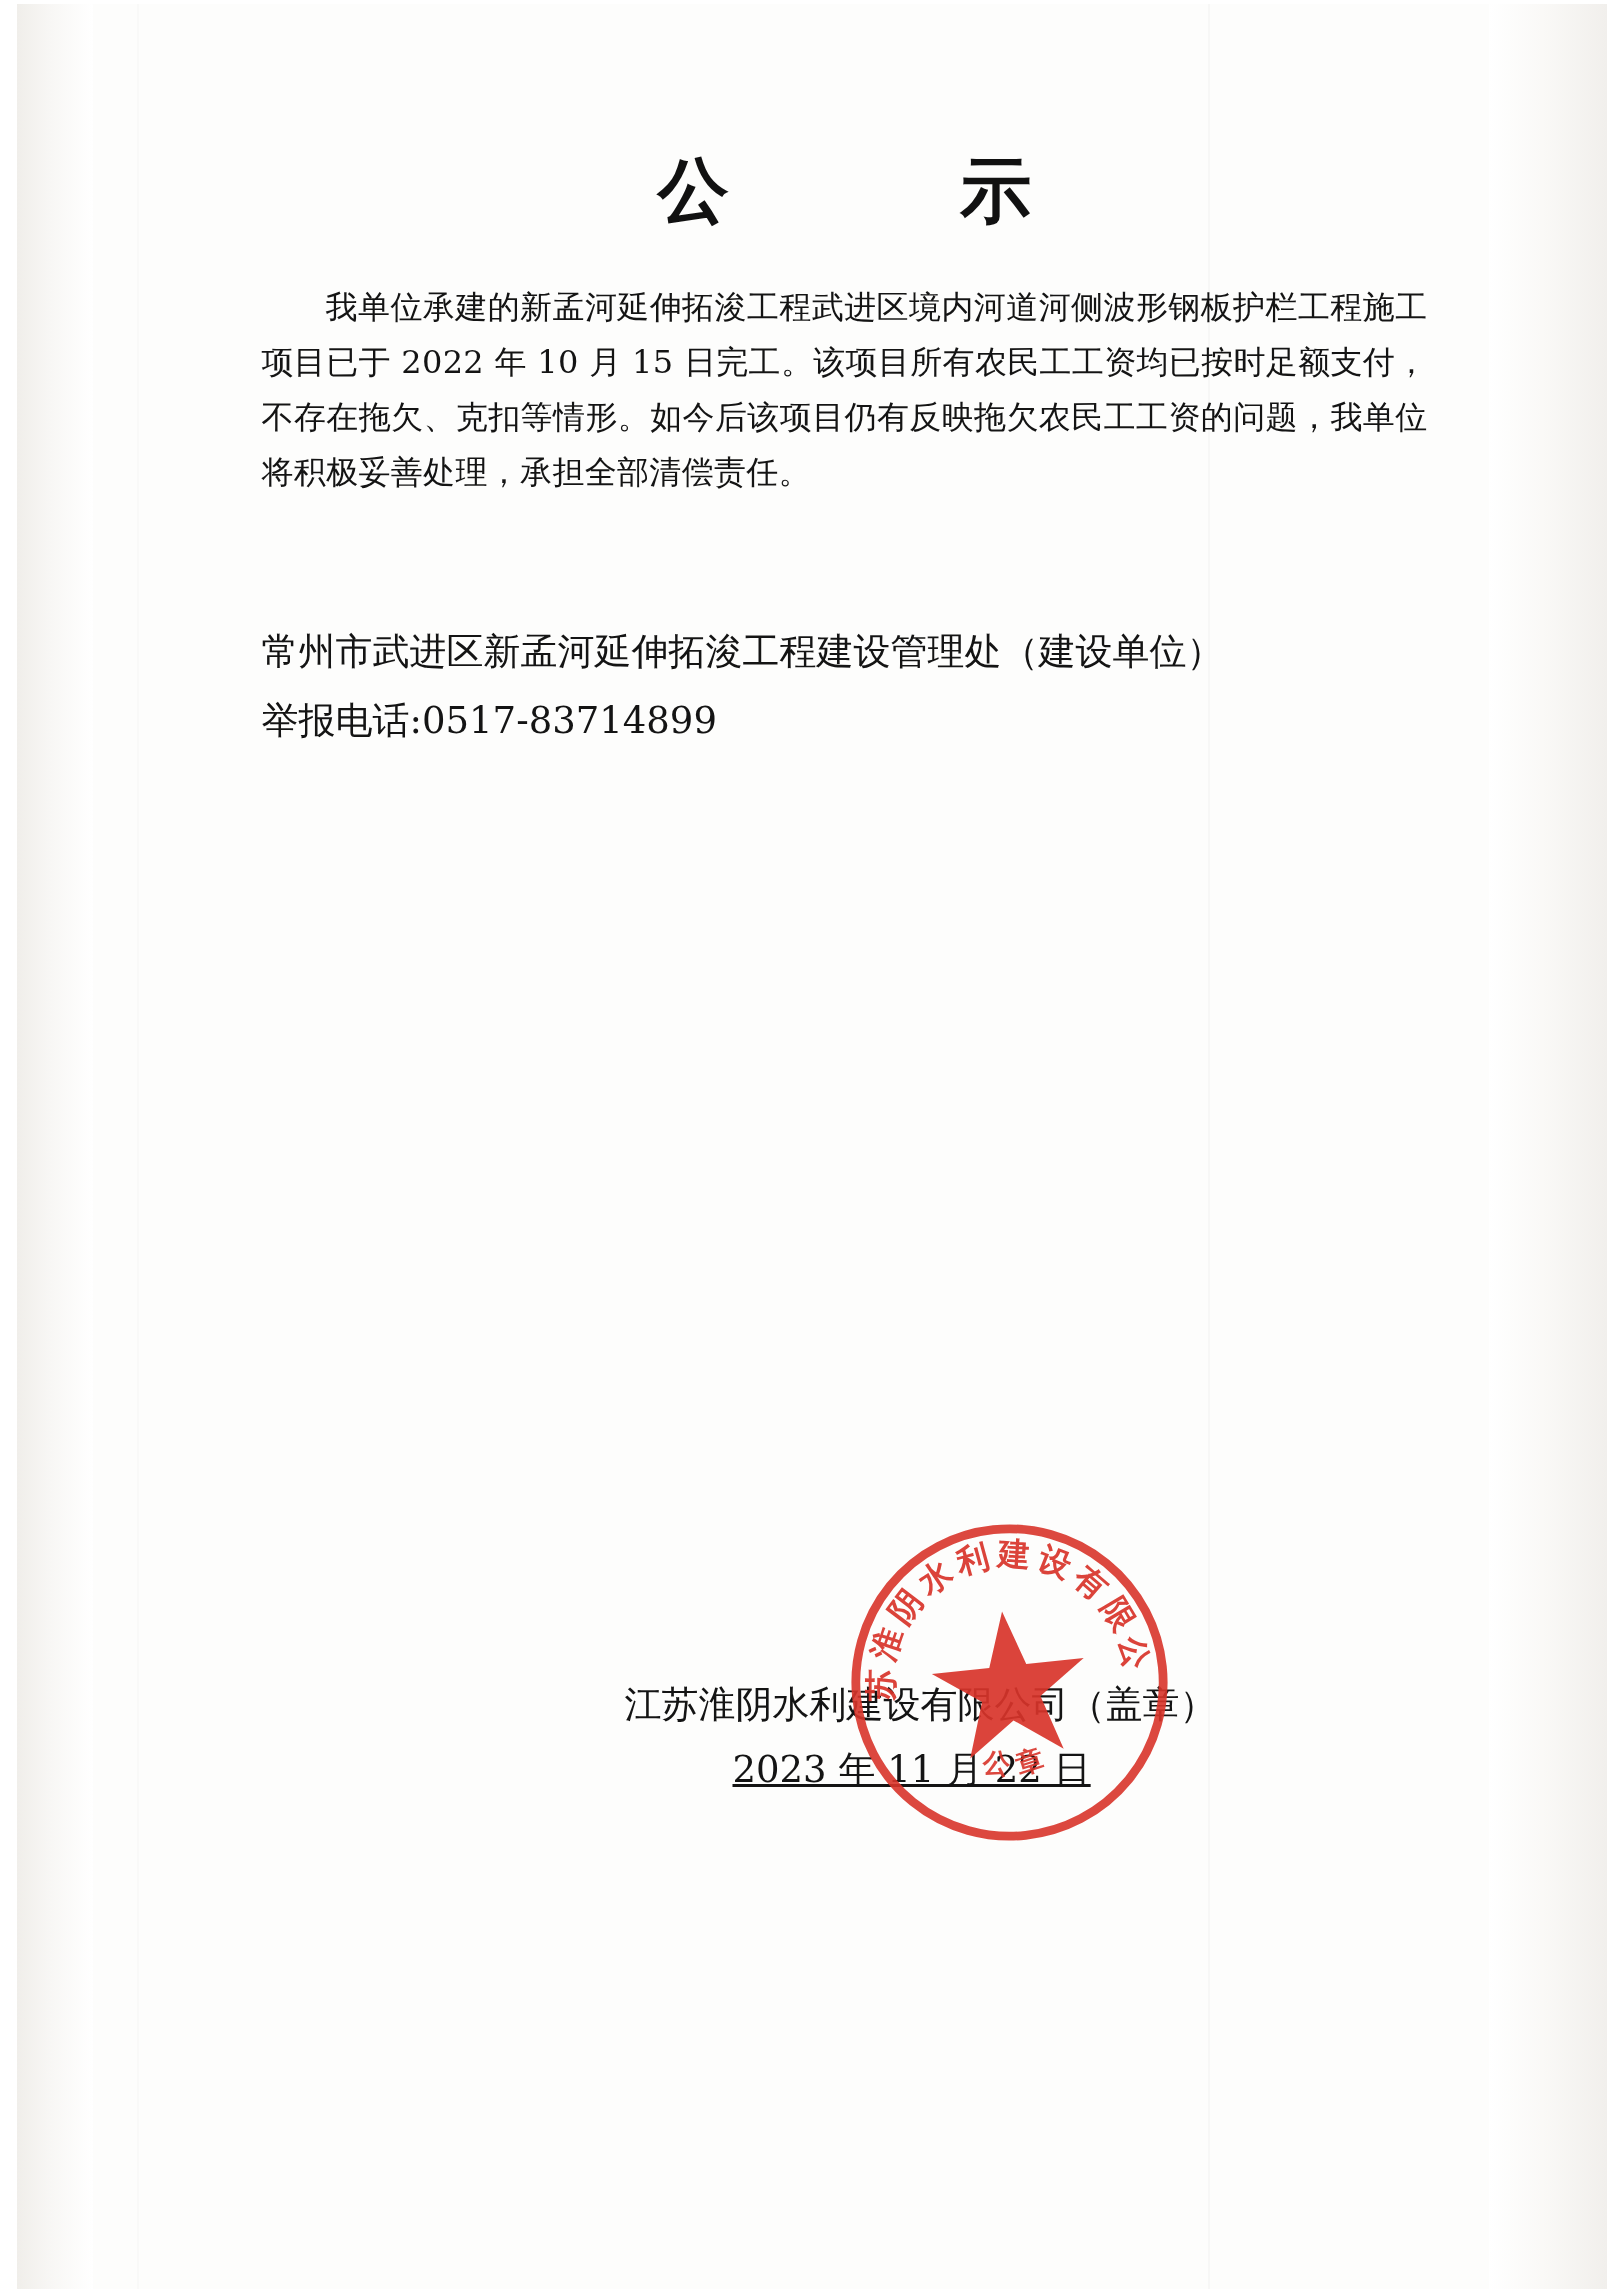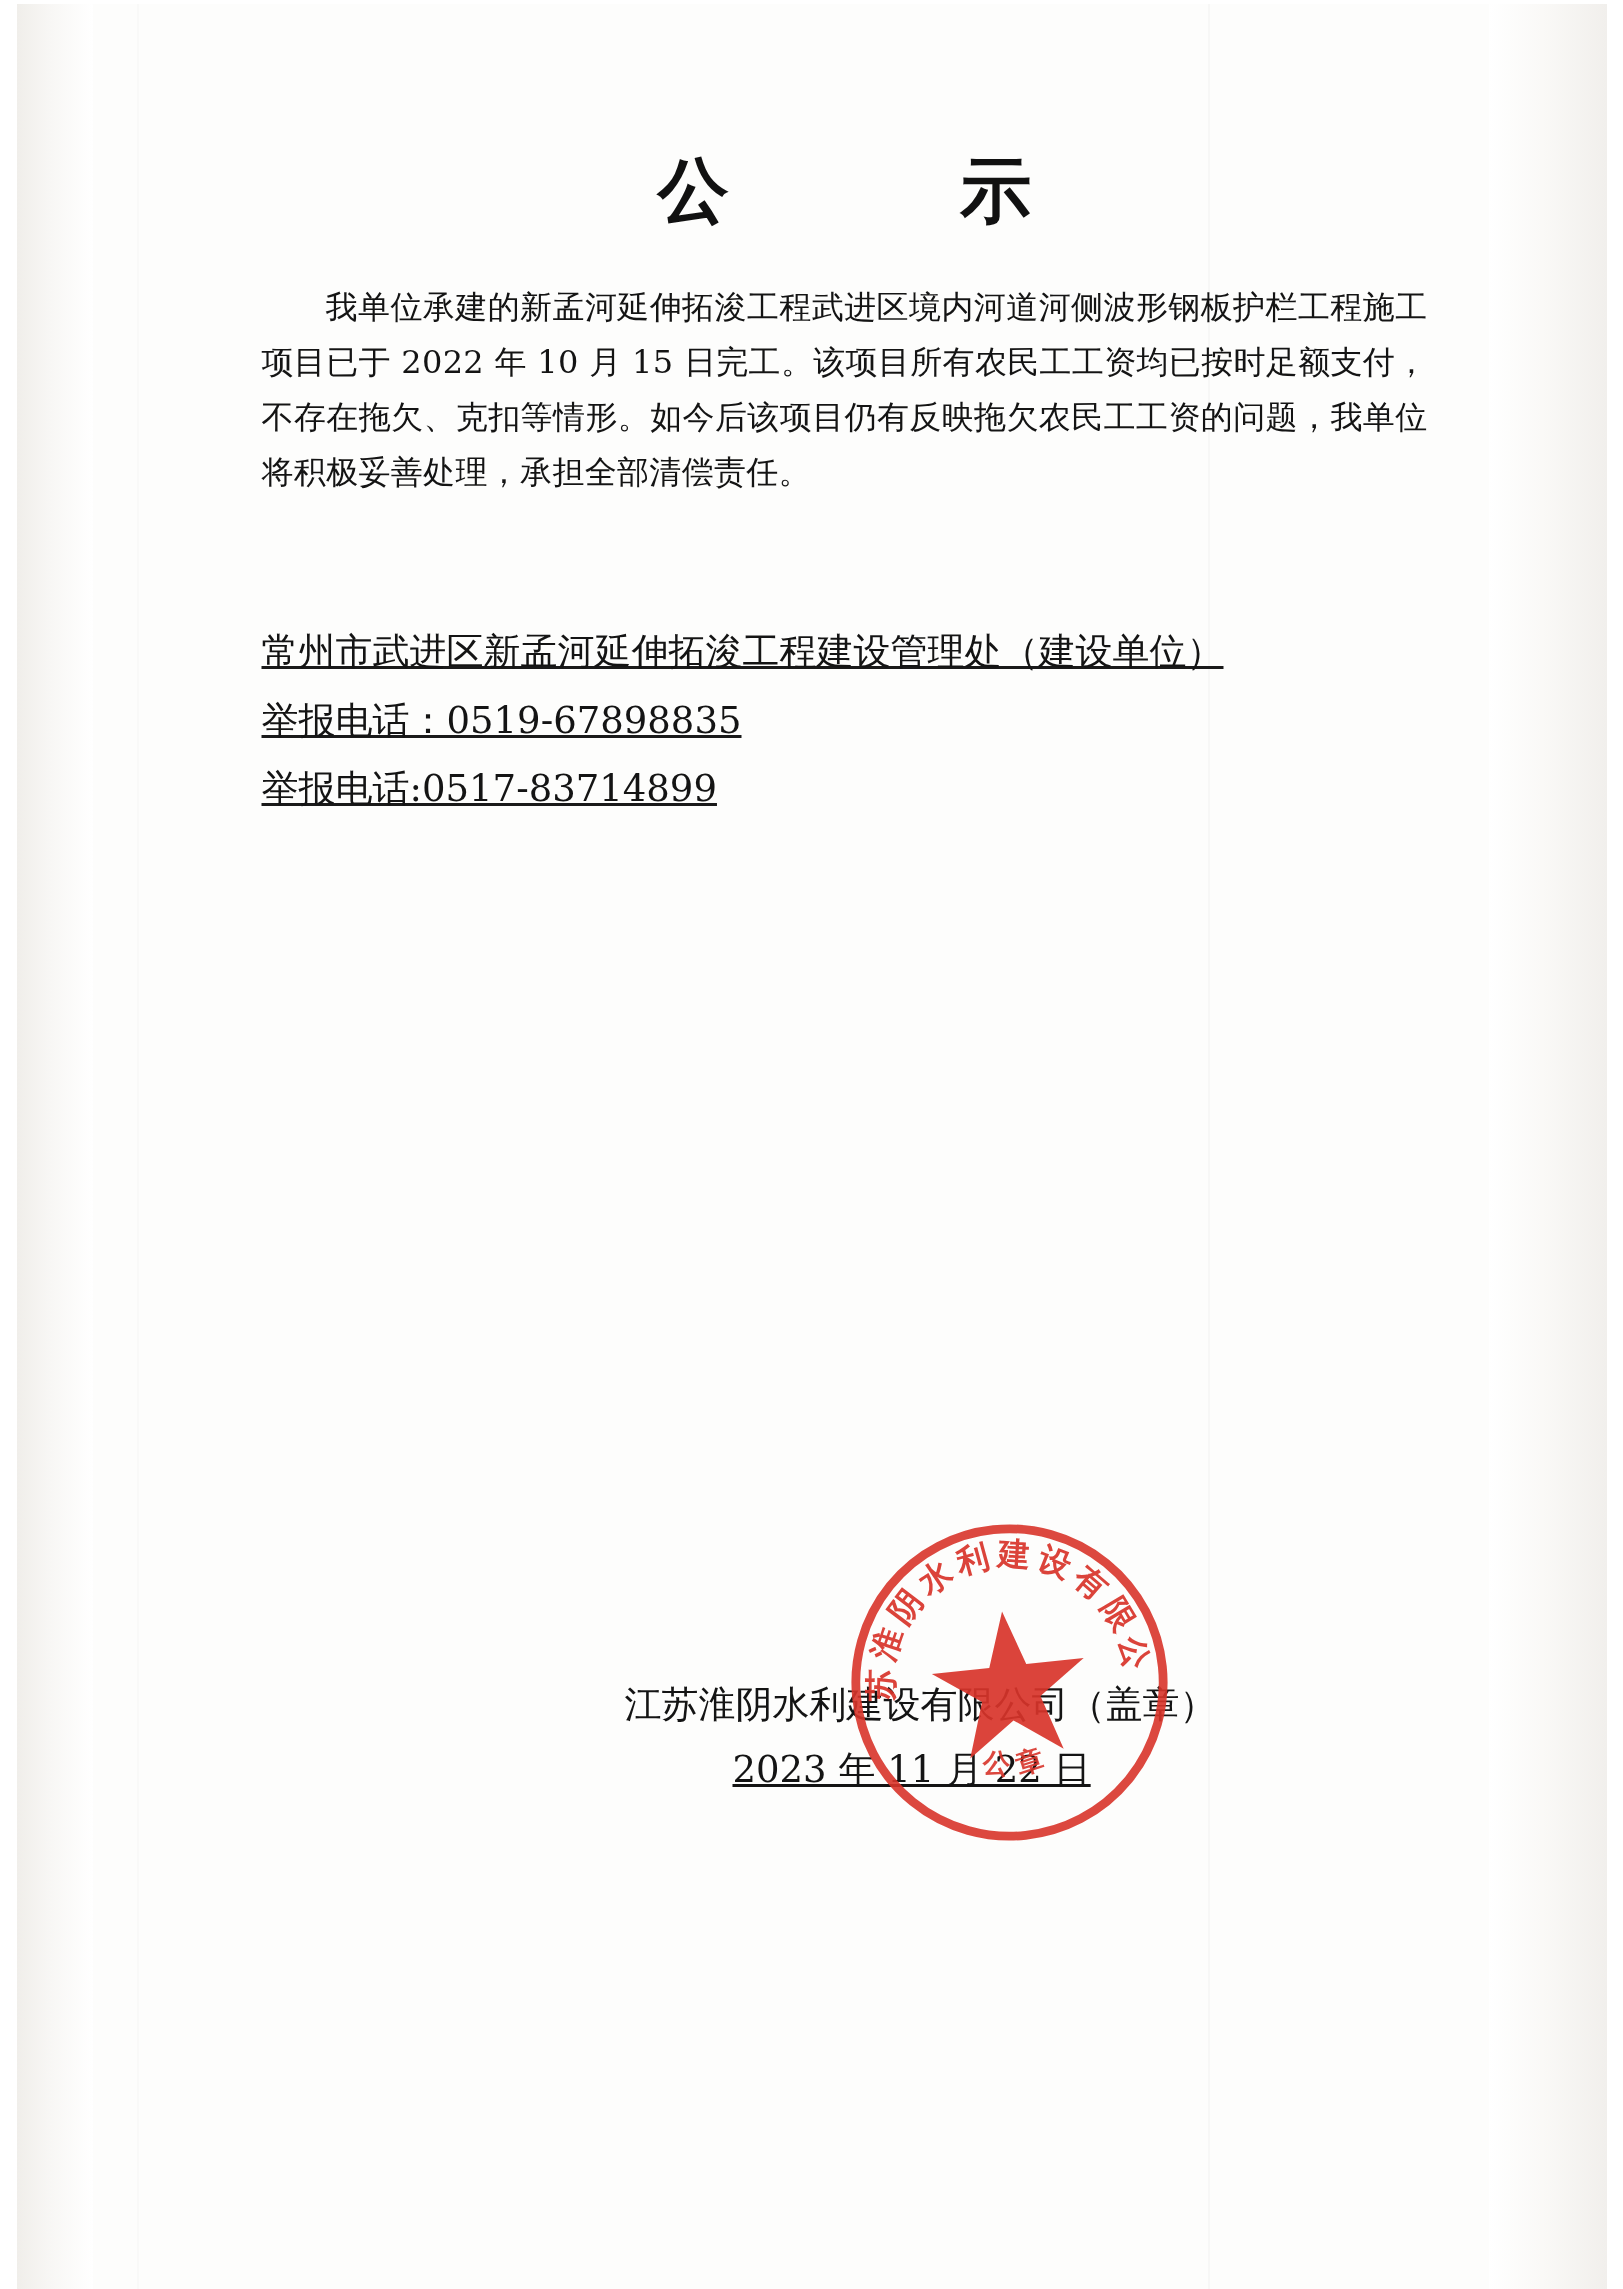--- a/index.html
+++ b/index.html
@@ -77,21 +77,20 @@
     margin: 0;
     color: #141414;
   }
   .body-text .indent {
     display: inline-block;
     width: 2em;
   }
 
   .signers {
     margin-top: 118px;
-    text-decoration: underline;
   }
   .signer-line {
     font-size: 37px;
     line-height: 1.85;
     color: #141414;
     white-space: nowrap;
   }
 
   .signature-block {
     position: absolute;
@@ -138,21 +137,20 @@
   <div class="scan-fold2"></div>
 
   <div class="content">
 
     <h1 class="doc-title">公　　示</h1>
 
     <p class="body-text"><span class="indent"></span><span>我单位承建的新孟河延伸拓浚工程武进区境内河道河侧波形钢板护栏工程施工项目已于 2022 年 10 月 15 日完工。该项目所有农民工工资均已按时足额支付，不存在拖欠、克扣等情形。如今后该项目仍有反映拖欠农民工工资的问题，我单位将积极妥善处理，承担全部清偿责任。</span></p>
 
     <div class="signers">
       <div class="signer-line">常州市武进区新孟河延伸拓浚工程建设管理处（建设单位）</div>
-      <div class="signer-line">举报电话：0519-67898835</div>
       <div class="signer-line">举报电话:0517-83714899</div>
     </div>
   </div>
 
   <div class="signature-block">
     <div class="sig-company">江苏淮阴水利建设有限公司（盖章）</div>
     <div class="sig-date">2023 年 11 月 22 日</div>
   </div>
 
   <div class="seal">

